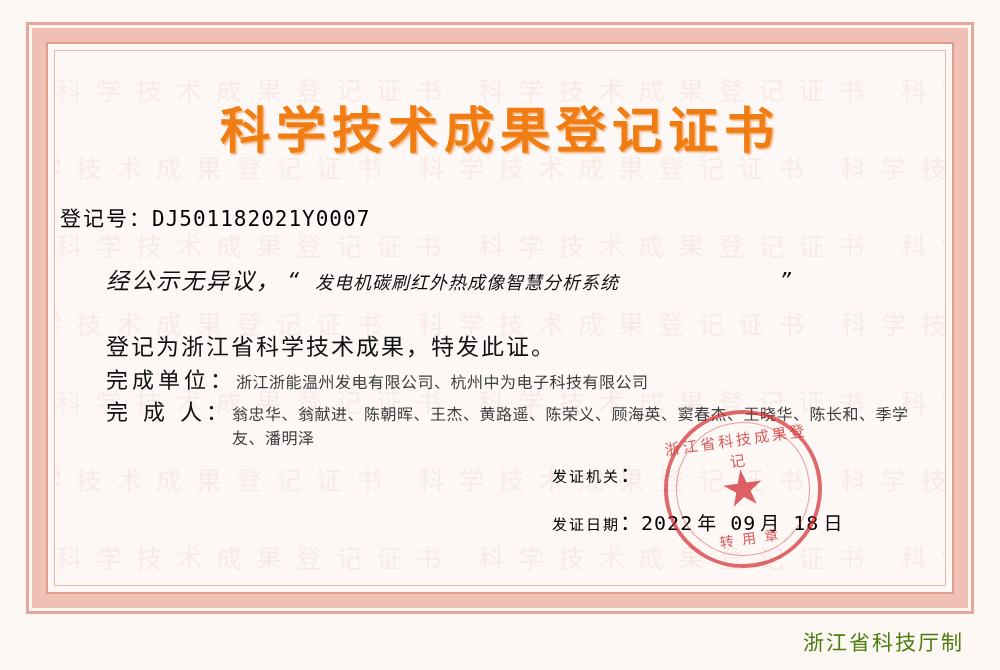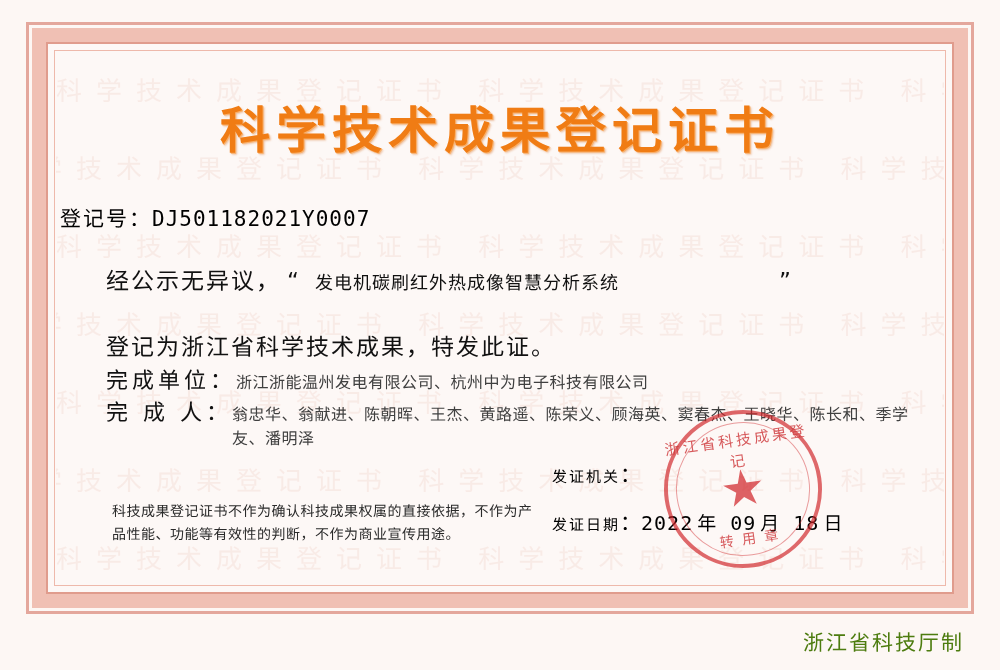--- a/index.html
+++ b/index.html
@@ -136,20 +136,21 @@
 
   .body-block {
     margin-top: 30px;
     padding-left: 46px;
     color: #111;
   }
   .line1 {
     font-size: 23px;
     letter-spacing: 2px;
     white-space: nowrap;
+    font-style: italic;
   }
   .line1 .quote-open { margin: 0 4px 0 6px; }
   .line1 .project-name {
     font-size: 18px;
     letter-spacing: 1px;
     padding: 0 10px;
   }
   .line1 .quote-close { margin-left: 150px; }
 
   .line2 {
@@ -313,21 +314,20 @@
         <span class="kv-value">浙江浙能温州发电有限公司、杭州中为电子科技有限公司</span>
       </div>
 
       <div class="kv-row">
         <span class="kv-label">完 成 人</span>
           <span class="kv-colon">：</span>
         <span class="kv-value">翁忠华、翁献进、陈朝晖、王杰、黄路遥、陈荣义、顾海英、窦春杰、王晓华、陈长和、季学友、潘明泽</span>
       </div>
     </div>
 
-    <div class="disclaimer">科技成果登记证书不作为确认科技成果权属的直接依据，不作为产品性能、功能等有效性的判断，不作为商业宣传用途。</div>
 
     <div class="issue-block">
       <div class="issue-row">
         <span class="issue-label">发证机关</span>
           <span class="issue-colon">：</span>
         <span class="kv-value"></span>
       </div>
       <div class="issue-row">
         <span class="issue-label">发证日期</span>
           <span class="issue-colon">：</span>

